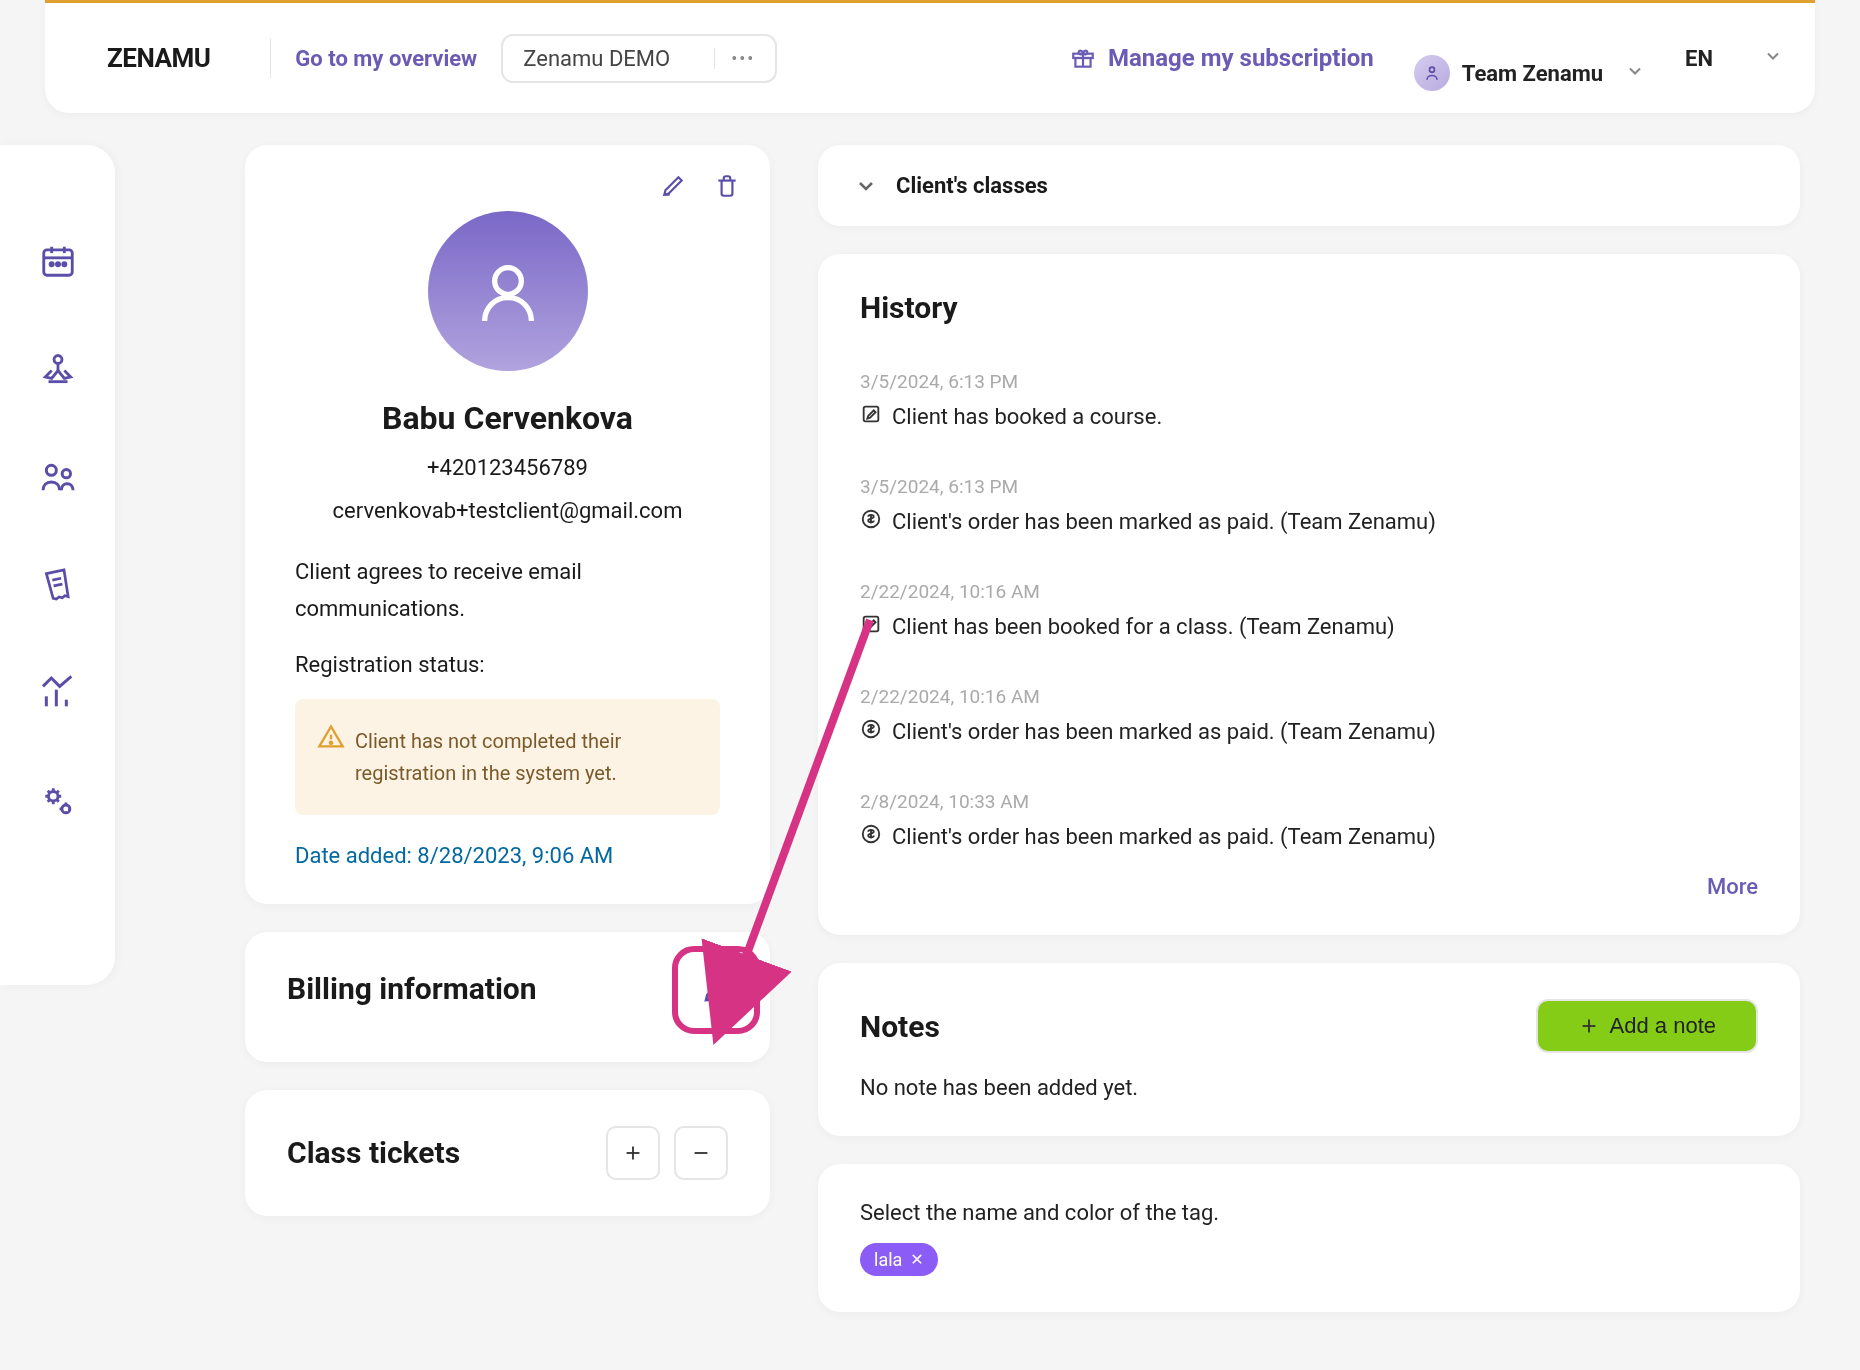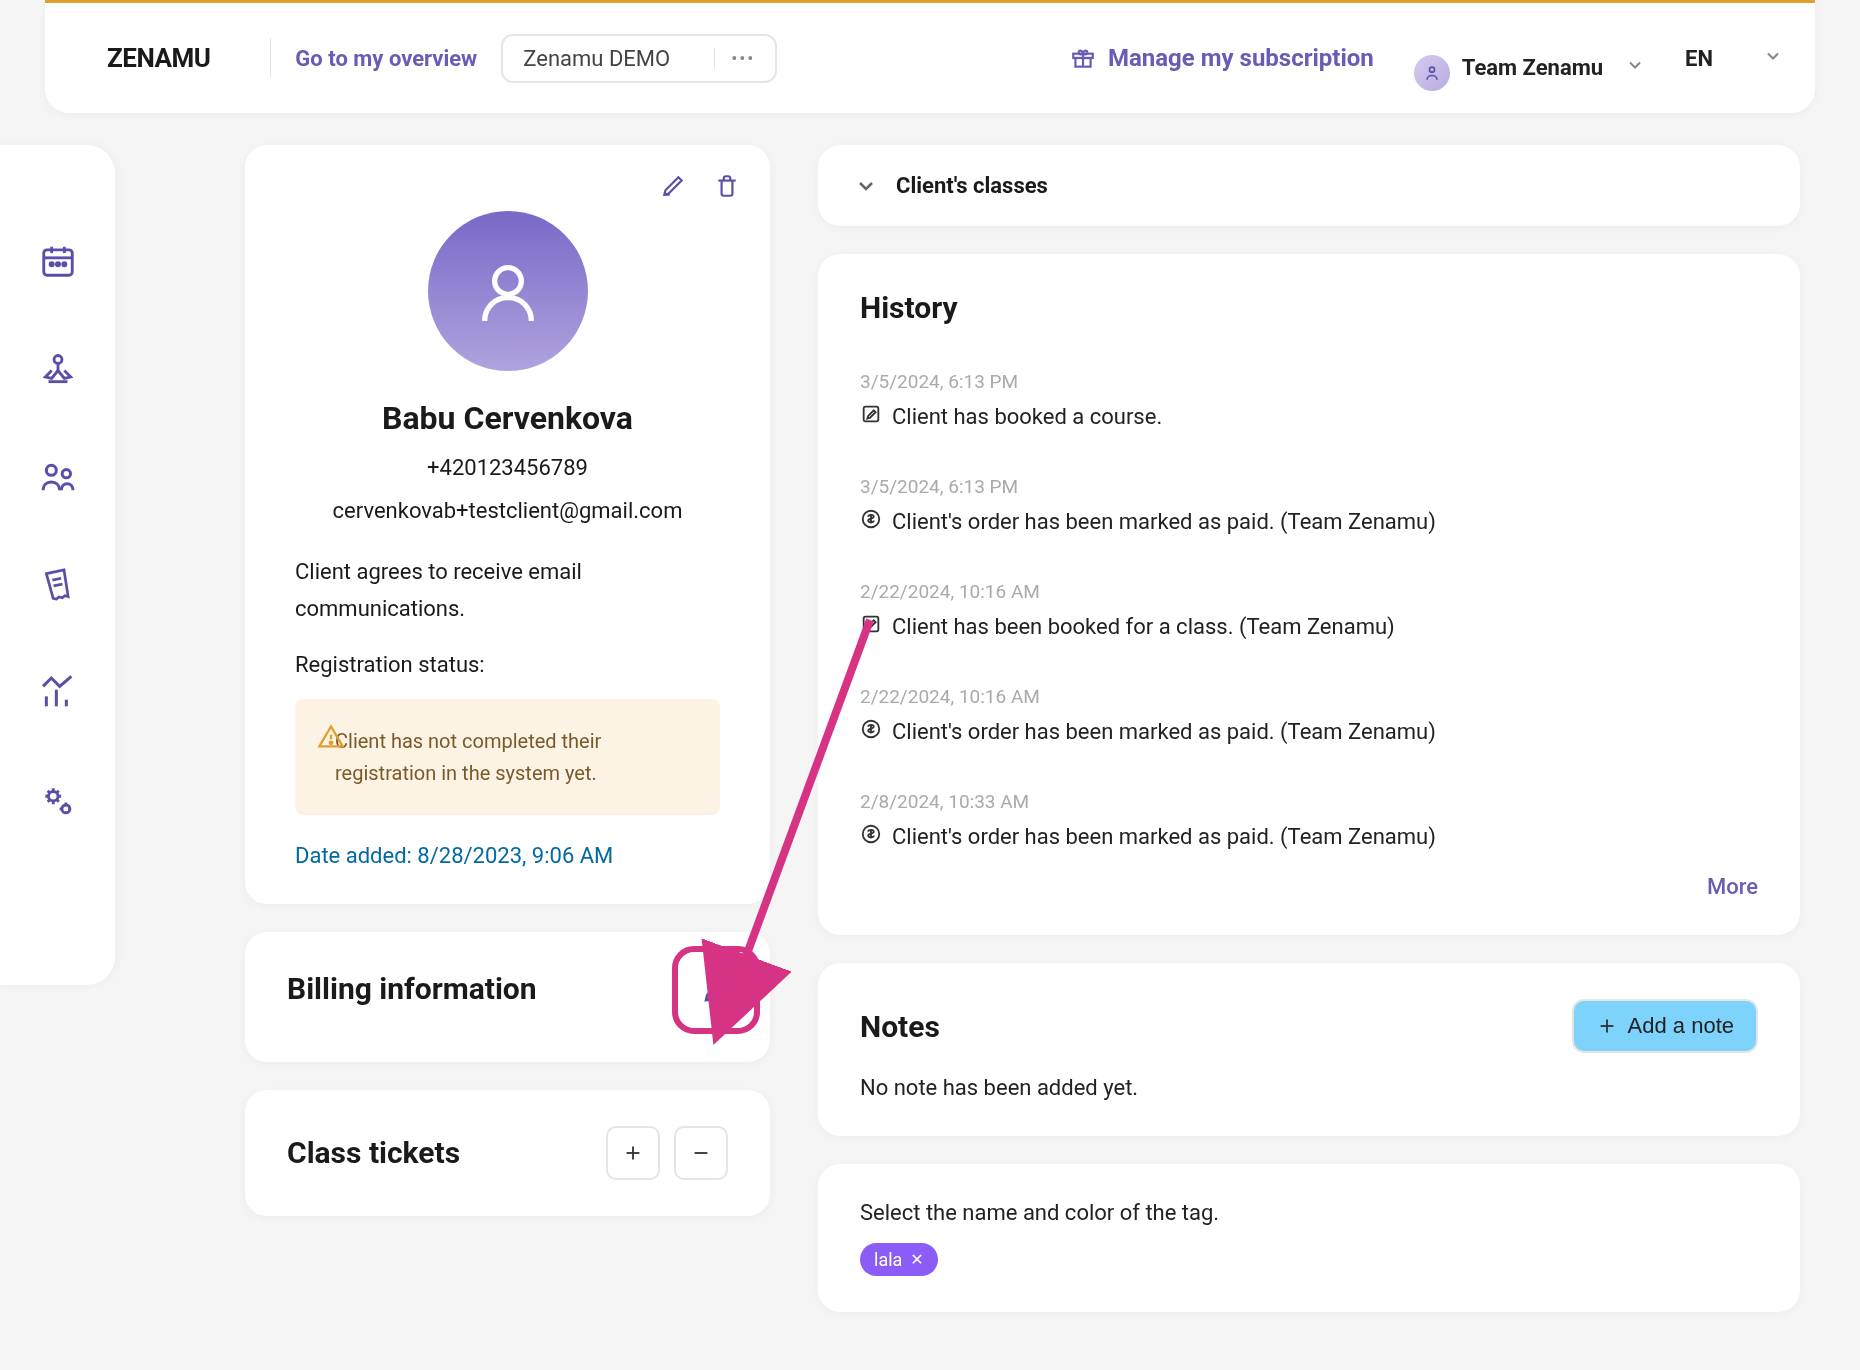--- a/index.html
+++ b/index.html
@@ -50,21 +50,21 @@
       padding: 10px 20px; font-size: 22px; font-weight: 400;
       color: #444; margin-left: 24px; gap: 28px;
     }
     .demo-btn .dots { margin-left: 16px; border-left:1px solid #e5e5e5; padding-left:16px; color:#888; font-size:18px; letter-spacing:2px; }
     .topbar-spacer { flex:1; }
     .subscr-link {
       color: #6b5bb5; font-weight: 700; font-size: 24px;
       display: flex; align-items: center; gap: 12px;
     }
     .team {
-      display: flex; gap: 12px; margin-left: 40px;
+      display: flex; align-items: center; gap: 12px; margin-left: 40px;
       font-size: 22px; font-weight: 700; color: #222; margin-top: 30px;
     }
     .team-avatar {
       width: 36px; height: 36px; border-radius: 50%;
       background: linear-gradient(135deg,#d4ccf0,#b8abdf);
       display:flex; align-items:center; justify-content:center;
       font-size:18px;
     }
     .chev { color:#888; font-size:20px; margin-left:10px; }
     .lang { margin-left: 40px; font-size: 22px; font-weight:700; color:#222; display:flex; align-items:center;gap:40px; }
@@ -118,21 +118,21 @@
     }
     .client-name { font-size: 32px; font-weight: 700; margin-bottom: 18px; }
     .client-phone { font-size: 22px; margin-bottom: 18px; }
     .client-email { font-size: 22px; margin-bottom: 30px; }
     .client-block { text-align: left; padding: 0 8px; }
     .client-comm { font-size: 22px; line-height: 1.7; margin-bottom: 24px; }
     .client-status-label { font-size: 22px; margin-bottom: 22px; }
     .warn-box {
       background: #fdf3e5;
       border-radius: 8px;
-      padding: 26px 28px 26px 40px;
+      padding: 26px 28px 26px 60px;
       position: relative;
       font-size: 20px; line-height: 1.6; color: #7a5a2a;
       margin-bottom: 28px;
     }
     .warn-box svg { position:absolute; left:22px; top:24px; }
     .date-added { font-size: 22px; color: #0369a1; }
 
     
     .billing-card { position: relative; }
     .billing-title { font-size: 30px; font-weight:700; line-height:1.4; margin-bottom:16px; }
@@ -166,22 +166,22 @@
     .hist-text { font-size: 22px; color:#222; display:flex; align-items:center; gap:10px; }
     .hist-text svg { flex-shrink:0; }
     .more-link { text-align:right; color:#6b5bb5; font-size:22px; font-weight:500; margin-top:6px; }
 
     .notes-card .hdr, .tags-card .hdr {
       display:flex; justify-content:space-between; align-items:center; margin-bottom:22px;
     }
     .sec-title { font-size: 30px; font-weight:700; }
     .add-btn {
       border:2px solid #e5e5e5; border-radius:12px;
-      padding:12px 22px; font-size:22px; font-weight:500;
-      display:flex; align-items:center; gap:10px; color:#222; background:#7dd3fc;
+      padding:12px 40px; font-size:22px; font-weight:500;
+      display:flex; align-items:center; gap:10px; color:#222; background:#84cc16;
     }
     .notes-empty, .tags-hint { font-size: 22px; color:#222; }
 
     .tag-pill {
       display:inline-flex; align-items:center; gap:8px;
       background:#8b5cf6; color:#fff;
       padding:6px 14px; border-radius:999px;
       font-size:18px; margin-top:18px;
     }
     .tag-x { font-size:16px; }

